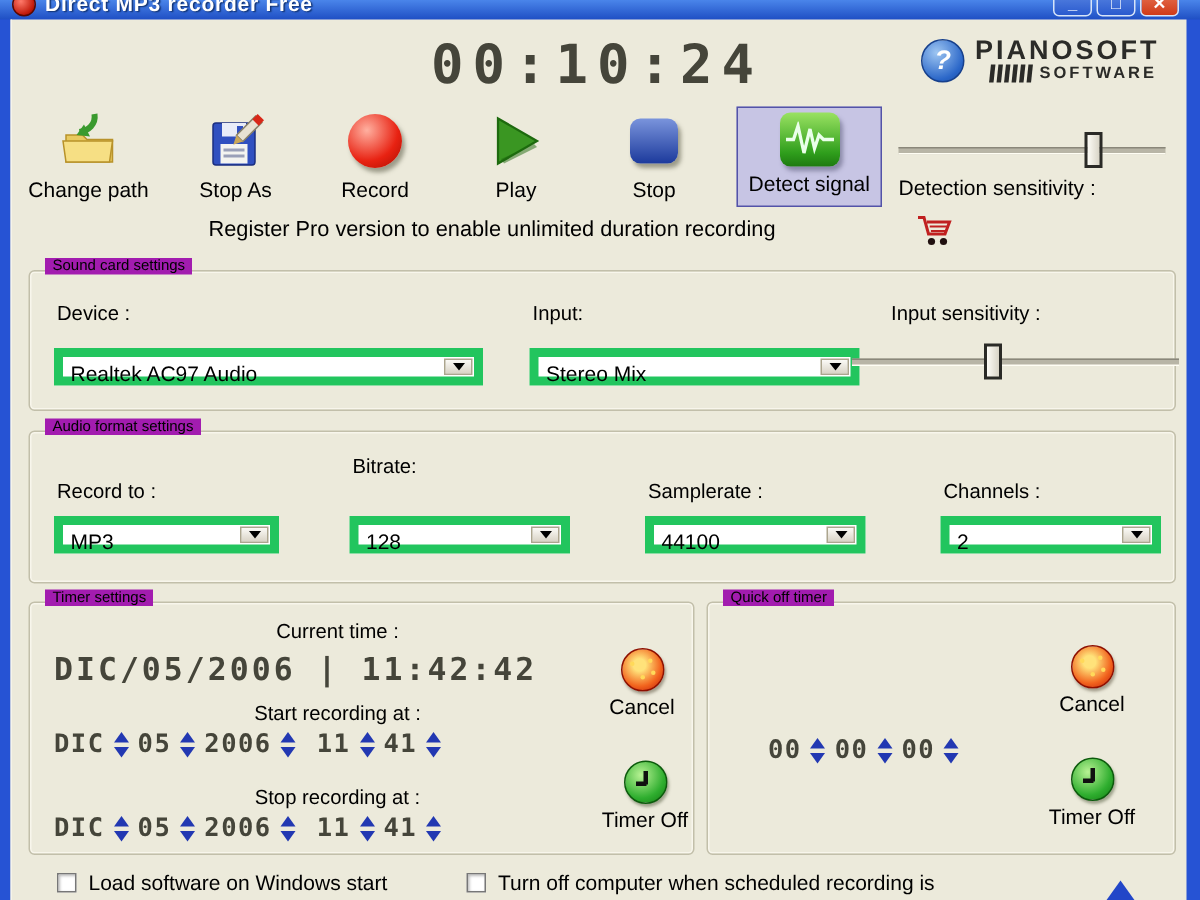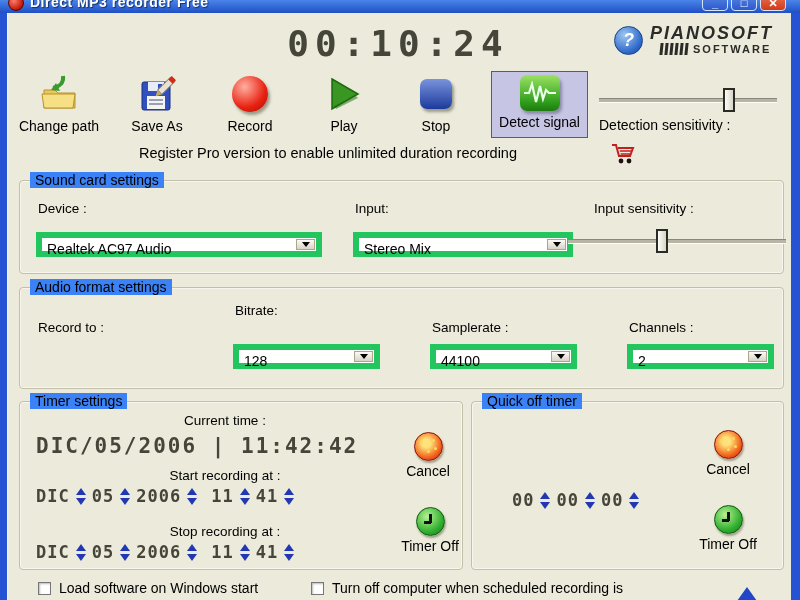--- a/index.html
+++ b/index.html
@@ -45,21 +45,21 @@
   
   .brand{position:absolute;left:600px;top:8px;width:180px;}
   .brand-q{
     position:absolute;left:6px;top:5px;width:27px;height:27px;border-radius:50%;
     background:radial-gradient(circle at 35% 30%,#9ec6f2,#2a66c8 70%,#1c4ca0);
     border:1px solid #17408c;color:#fff;font-weight:bold;font-size:18px;font-style:italic;
     display:flex;align-items:center;justify-content:center;
   }
   .brand-name{
     position:absolute;left:42px;top:2px;font-size:18px;font-weight:bold;
-    letter-spacing:2px;color:#2b2b28;font-style:italic;
+    letter-spacing:2px;color:#2b2b28;
   }
   .brand-sub{position:absolute;left:52px;top:22px;display:flex;align-items:flex-end;gap:5px;}
   .brand-bars{display:flex;gap:2px;}
   .brand-bars i{width:3px;height:12px;background:#2b2b28;display:block;transform:skewX(-6deg);}
   .brand-sub .txt{font-size:11px;font-weight:bold;letter-spacing:2px;color:#2b2b28;}
   
   .tb-item{position:absolute;top:60px;width:86px;text-align:center;cursor:pointer;}
   .tb-item .ic{height:42px;display:flex;align-items:center;justify-content:center;}
   .tb-item .lb{font-size:14px;color:#000;margin-top:3px;}
   .tb-detect{
@@ -99,22 +99,22 @@
   .lbl-detect{position:absolute;left:591px;top:104px;font-size:14px;color:#000;}
   
   .register{position:absolute;left:0;top:132px;width:640px;text-align:center;font-size:14.5px;color:#000;}
   .cart{position:absolute;left:603px;top:130px;cursor:pointer;}
   
   .group{
     position:absolute;border:1px solid #c2bfaa;border-radius:4px;
     box-shadow:inset 0 0 0 1px #f8f6ec;
   }
   .group .glabel{
-    position:absolute;left:10px;top:-9px;background:#3b82f6;padding:0 5px;
-    font-size:14px;color:#000;white-space:nowrap;
+    position:absolute;left:10px;top:-9px;background:#a21caf;padding:0 5px;
+    font-size:10px;color:#000;white-space:nowrap;
   }
   .g-sound{left:11px;top:167px;width:763px;height:92px;}
   .g-audio{left:11px;top:274px;width:763px;height:100px;}
   .g-timer{left:11px;top:388px;width:442px;height:167px;}
   .g-quick{left:463px;top:388px;width:311px;height:167px;}
   .flabel{position:absolute;font-size:13.5px;color:#000;white-space:nowrap;}
   
   .combo{
     position:absolute;height:25px;background:#fff;border:6px solid #22c55e;
     box-sizing:border-box;font-size:14px;color:#000;cursor:pointer;
@@ -232,21 +232,21 @@
           <rect x="10" y="22" width="18" height="13" fill="#f4f4f0"></rect>
           <rect x="12" y="25" width="14" height="2" fill="#9aa0b8"></rect>
           <rect x="12" y="29" width="14" height="2" fill="#9aa0b8"></rect>
           <g transform="rotate(45 27 14)">
             <rect x="24" y="2" width="6" height="18" fill="#e8e2d2" stroke="#8a826a"></rect>
             <rect x="24" y="0" width="6" height="5" fill="#d82818"></rect>
             <path d="M24 20 l3 6 l3 -6 z" fill="#caa85a"></path>
           </g>
         </svg>
       </div>
-      <div class="lb">Save As</div>
+      <div class="lb">Stop As</div>
     </div>
 
     <div class="tb-item" style="left:199px;">
       <div class="ic">
           <div class="icon-record"></div>
         </div>
       <div class="lb">Record</div>
     </div>
 
     <div class="tb-item" style="left:293px;">
@@ -309,20 +309,24 @@
       <div class="slider" style="left:548px;top:48px;width:218px;">
         <div class="track"></div>
         <div class="thumb" style="left: 43%;"></div>
       </div>
     </div>
 
     <div class="group g-audio">
       <div class="glabel">Audio format settings</div>
 
       <div class="flabel" style="left:18px;top:32px;">Record to :</div>
+      <div class="combo" style="left:16px;top:56px;width:150px;">
+        <span class="val">MP3</span>
+        <span class="btn"></span>
+      </div>
 
       <div class="flabel" style="left:215px;top:15px;">Bitrate:</div>
       <div class="combo" style="left:213px;top:56px;width:147px;">
         <span class="val">128</span>
         <span class="btn"></span>
       </div>
 
       <div class="flabel" style="left:412px;top:32px;">Samplerate :</div>
       <div class="combo" style="left:410px;top:56px;width:147px;">
         <span class="val">44100</span>

